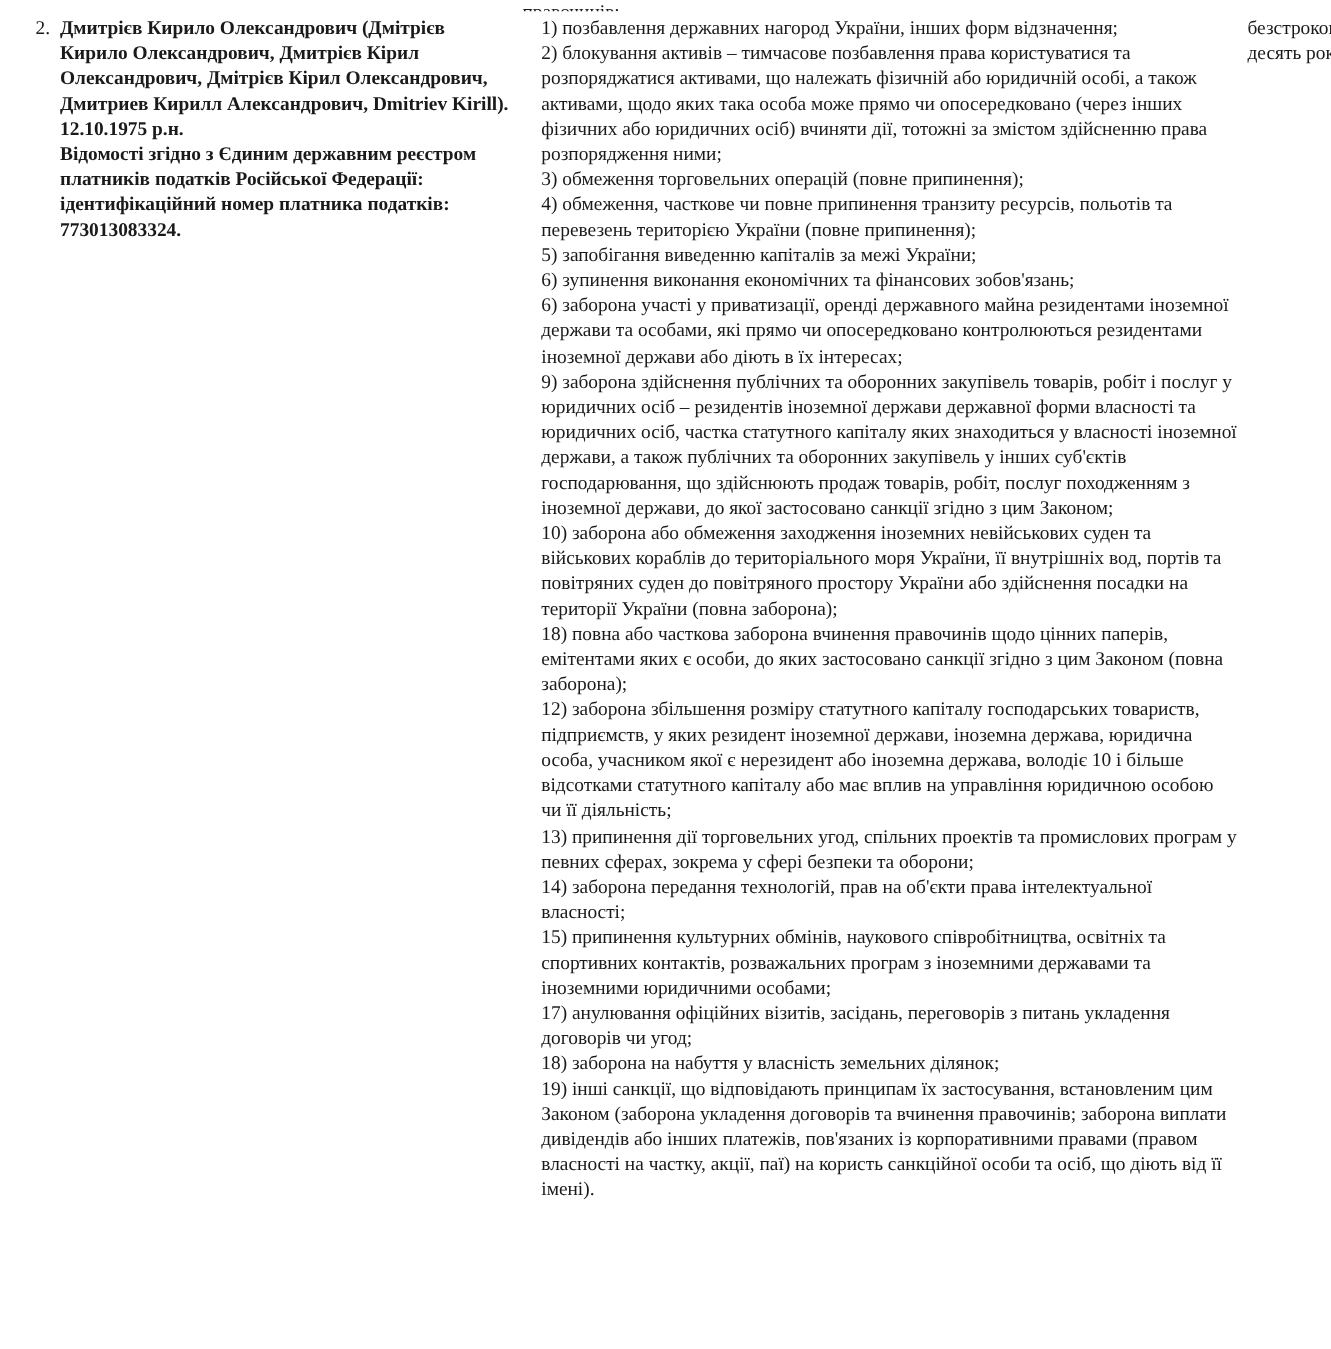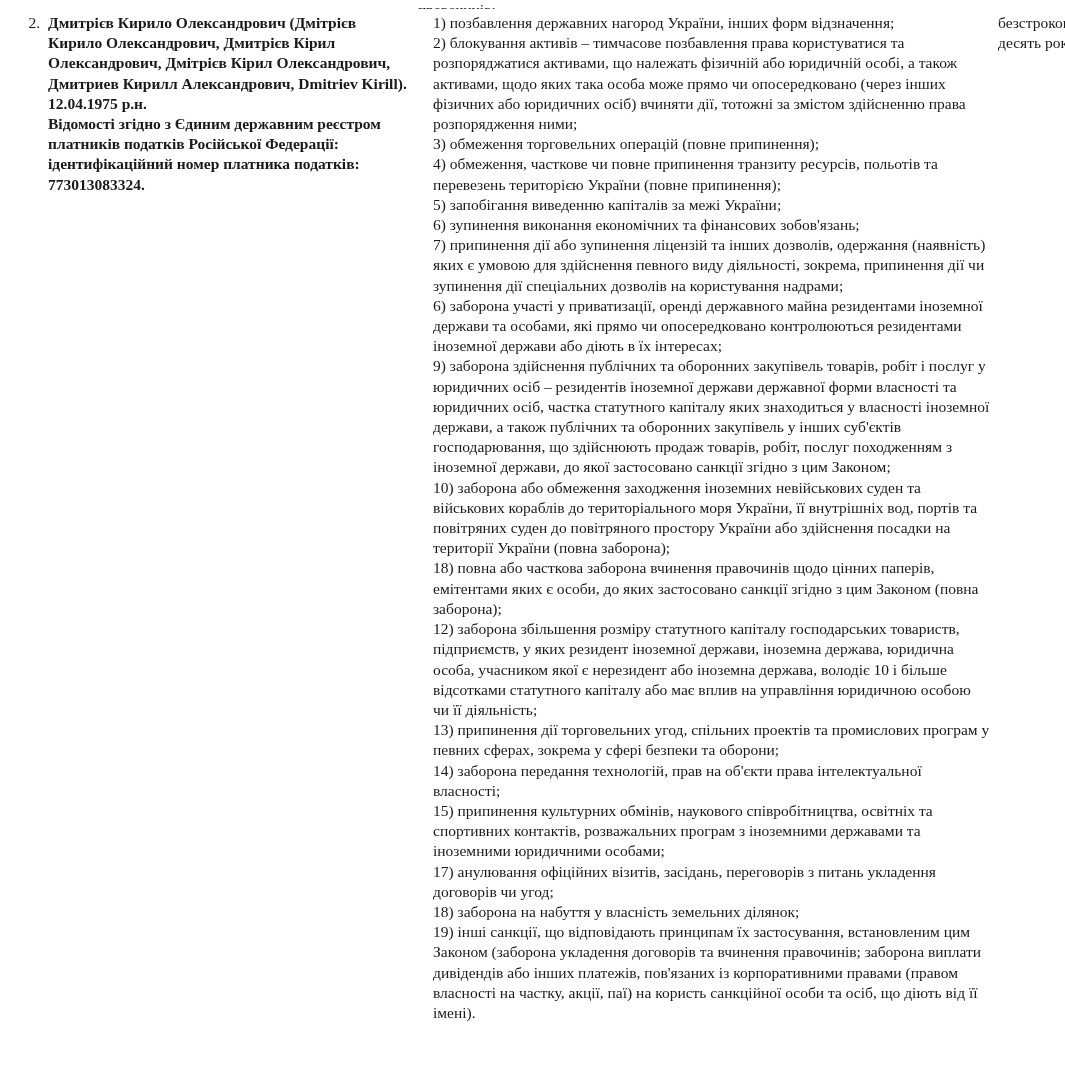--- a/index.html
+++ b/index.html
@@ -103,32 +103,31 @@
     <div class="top-cut-spacer"></div>
     <div class="top-cut">правочинів;</div>
   </div>
 
   <div class="row">
 
     <div class="col-num">2.</div>
 
     <div class="col-person">
       <p class="person-line">Дмитрієв Кирило Олександрович (Дмітрієв Кирило Олександрович, Дмитрієв Кірил Олександрович, Дмітрієв Кірил Олександрович, Дмитриев Кирилл Александрович, Dmitriev Kirill).</p>
-      <p class="person-line">12.04.1975 р.н.</p>
+      <p class="person-line">12.10.1975 р.н.</p>
       <p class="person-line">Відомості згідно з Єдиним державним реєстром платників податків Російської Федерації: ідентифікаційний номер платника податків: 773013083324.</p>
     </div>
 
     <div class="col-measures">
       <p class="measure-item">1) позбавлення державних нагород України, інших форм відзначення;</p>
       <p class="measure-item">2) блокування активів – тимчасове позбавлення права користуватися та розпоряджатися активами, що належать фізичній або юридичній особі, а також активами, щодо яких така особа може прямо чи опосередковано (через інших фізичних або юридичних осіб) вчиняти дії, тотожні за змістом здійсненню права розпорядження ними;</p>
       <p class="measure-item">3) обмеження торговельних операцій (повне припинення);</p>
       <p class="measure-item">4) обмеження, часткове чи повне припинення транзиту ресурсів, польотів та перевезень територією України (повне припинення);</p>
       <p class="measure-item">5) запобігання виведенню капіталів за межі України;</p>
       <p class="measure-item">6) зупинення виконання економічних та фінансових зобов'язань;</p>
-      <p class="measure-item">7) припинення дії або зупинення ліцензій та інших дозволів, одержання (наявність) яких є умовою для здійснення певного виду діяльності, зокрема, припинення дії чи зупинення дії спеціальних дозволів на користування надрами;</p>
       <p class="measure-item">6) заборона участі у приватизації, оренді державного майна резидентами іноземної держави та особами, які прямо чи опосередковано контролюються резидентами іноземної держави або діють в їх інтересах;</p>
       <p class="measure-item">9) заборона здійснення публічних та оборонних закупівель товарів, робіт і послуг у юридичних осіб – резидентів іноземної держави державної форми власності та юридичних осіб, частка статутного капіталу яких знаходиться у власності іноземної держави, а також публічних та оборонних закупівель у інших суб'єктів господарювання, що здійснюють продаж товарів, робіт, послуг походженням з іноземної держави, до якої застосовано санкції згідно з цим Законом;</p>
       <p class="measure-item">10) заборона або обмеження заходження іноземних невійськових суден та військових кораблів до територіального моря України, її внутрішніх вод, портів та повітряних суден до повітряного простору України або здійснення посадки на території України (повна заборона);</p>
       <p class="measure-item">18) повна або часткова заборона вчинення правочинів щодо цінних паперів, емітентами яких є особи, до яких застосовано санкції згідно з цим Законом (повна заборона);</p>
       <p class="measure-item">12) заборона збільшення розміру статутного капіталу господарських товариств, підприємств, у яких резидент іноземної держави, іноземна держава, юридична особа, учасником якої є нерезидент або іноземна держава, володіє 10 і більше відсотками статутного капіталу або має вплив на управління юридичною особою чи її діяльність;</p>
       <p class="measure-item">13) припинення дії торговельних угод, спільних проектів та промислових програм у певних сферах, зокрема у сфері безпеки та оборони;</p>
       <p class="measure-item">14) заборона передання технологій, прав на об'єкти права інтелектуальної власності;</p>
       <p class="measure-item">15) припинення культурних обмінів, наукового співробітництва, освітніх та спортивних контактів, розважальних програм з іноземними державами та іноземними юридичними особами;</p>
       <p class="measure-item">17) анулювання офіційних візитів, засідань, переговорів з питань укладення договорів чи угод;</p>
       <p class="measure-item">18) заборона на набуття у власність земельних ділянок;</p>

